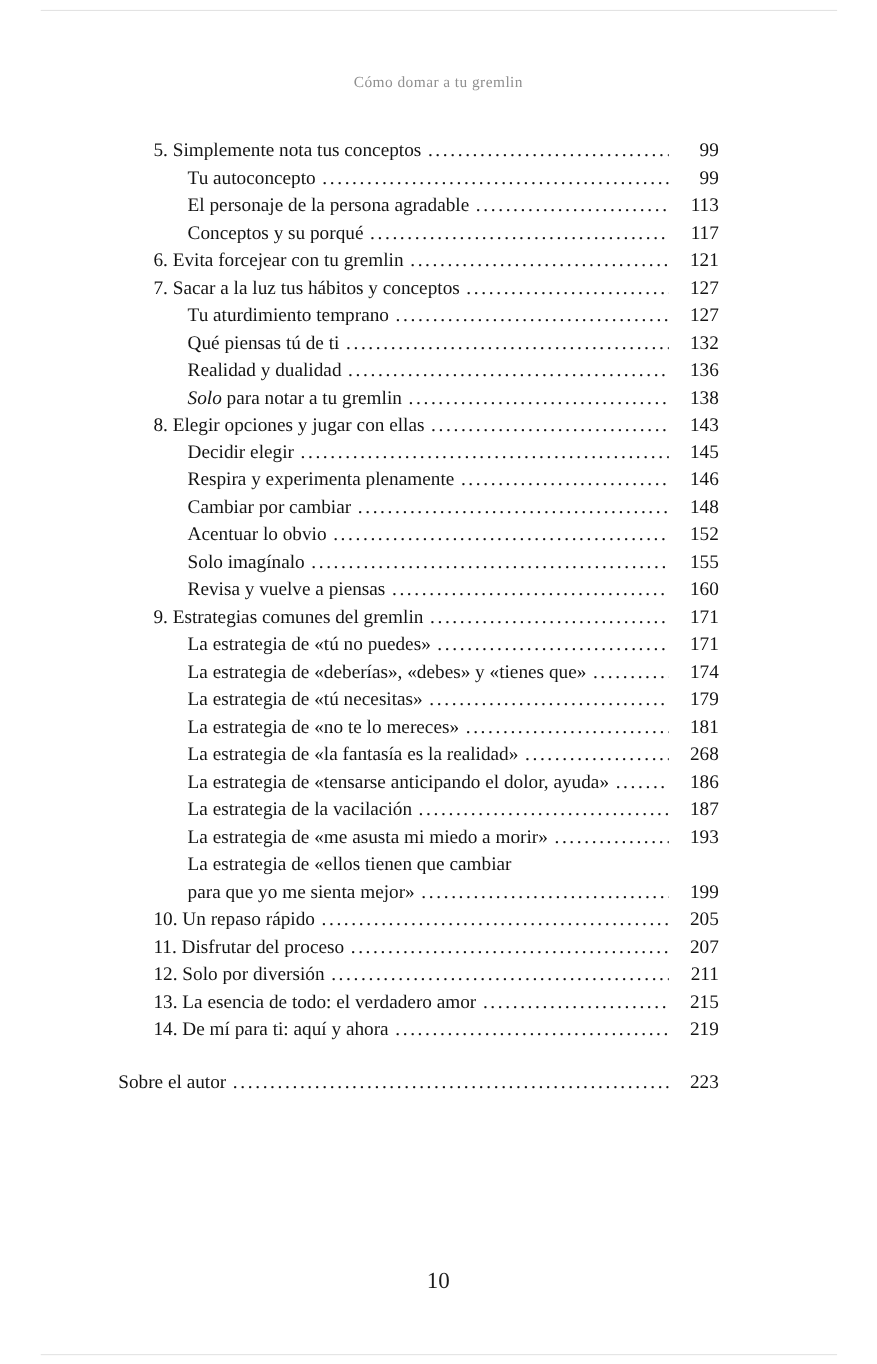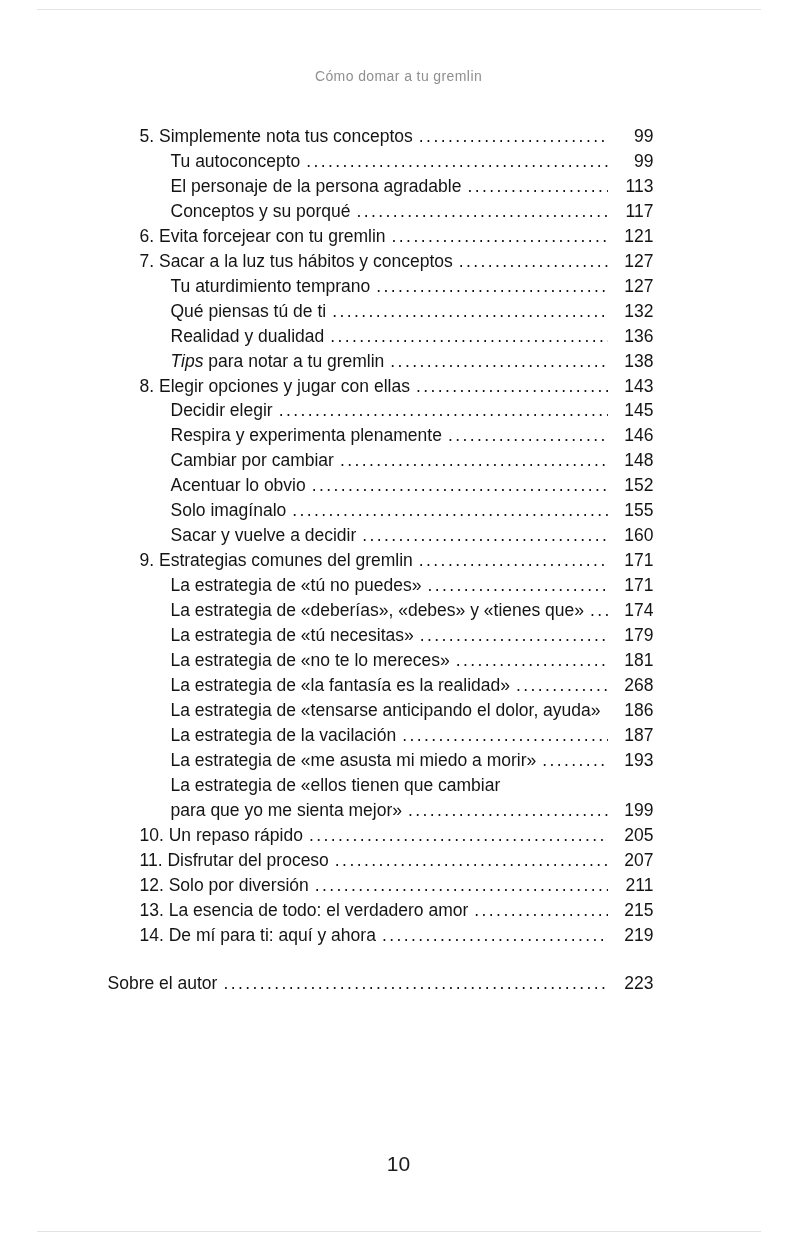--- a/index.html
+++ b/index.html
@@ -3,21 +3,21 @@
 <meta charset="utf-8">
 <style>
   * { margin: 0; padding: 0; box-sizing: border-box; }
   html, body { background: #ffffff; }
   .page {
     position: relative;
     width: 752px;
     height: 1240px;
     margin: 0 auto;
     background: #ffffff;
-    font-family: Liberation Sans, sans-serif;
+    font-family: Liberation Serif, serif;
     color: #1c1c1c;
     overflow: hidden;
   }
   .edge-line {
     position: absolute;
     left: 14px;
     right: 14px;
     height: 1px;
     background: #e3e3e3;
   }
@@ -134,21 +134,21 @@
     <span class="toc-title">Qué piensas tú de ti</span>
     <span class="toc-dots"></span>
     <span class="toc-page">132</span>
   </div>
       <div class="toc-row lvl-2">
     <span class="toc-title">Realidad y dualidad</span>
     <span class="toc-dots"></span>
     <span class="toc-page">136</span>
   </div>
       <div class="toc-row lvl-2">
-    <span class="toc-title"><em>Tips</em> para notar a tu gremlin</span>
+    <span class="toc-title"><em>Solo</em> para notar a tu gremlin</span>
     <span class="toc-dots"></span>
     <span class="toc-page">138</span>
   </div>
       <div class="toc-row lvl-1">
     <span class="toc-title">8. Elegir opciones y jugar con ellas</span>
     <span class="toc-dots"></span>
     <span class="toc-page">143</span>
   </div>
       <div class="toc-row lvl-2">
     <span class="toc-title">Decidir elegir</span>
@@ -169,21 +169,21 @@
     <span class="toc-title">Acentuar lo obvio</span>
     <span class="toc-dots"></span>
     <span class="toc-page">152</span>
   </div>
       <div class="toc-row lvl-2">
     <span class="toc-title">Solo imagínalo</span>
     <span class="toc-dots"></span>
     <span class="toc-page">155</span>
   </div>
       <div class="toc-row lvl-2">
-    <span class="toc-title">Sacar y vuelve a decidir</span>
+    <span class="toc-title">Revisa y vuelve a piensas</span>
     <span class="toc-dots"></span>
     <span class="toc-page">160</span>
   </div>
       <div class="toc-row lvl-1">
     <span class="toc-title">9. Estrategias comunes del gremlin</span>
     <span class="toc-dots"></span>
     <span class="toc-page">171</span>
   </div>
       <div class="toc-row lvl-2">
     <span class="toc-title">La estrategia de «tú no puedes»</span>

